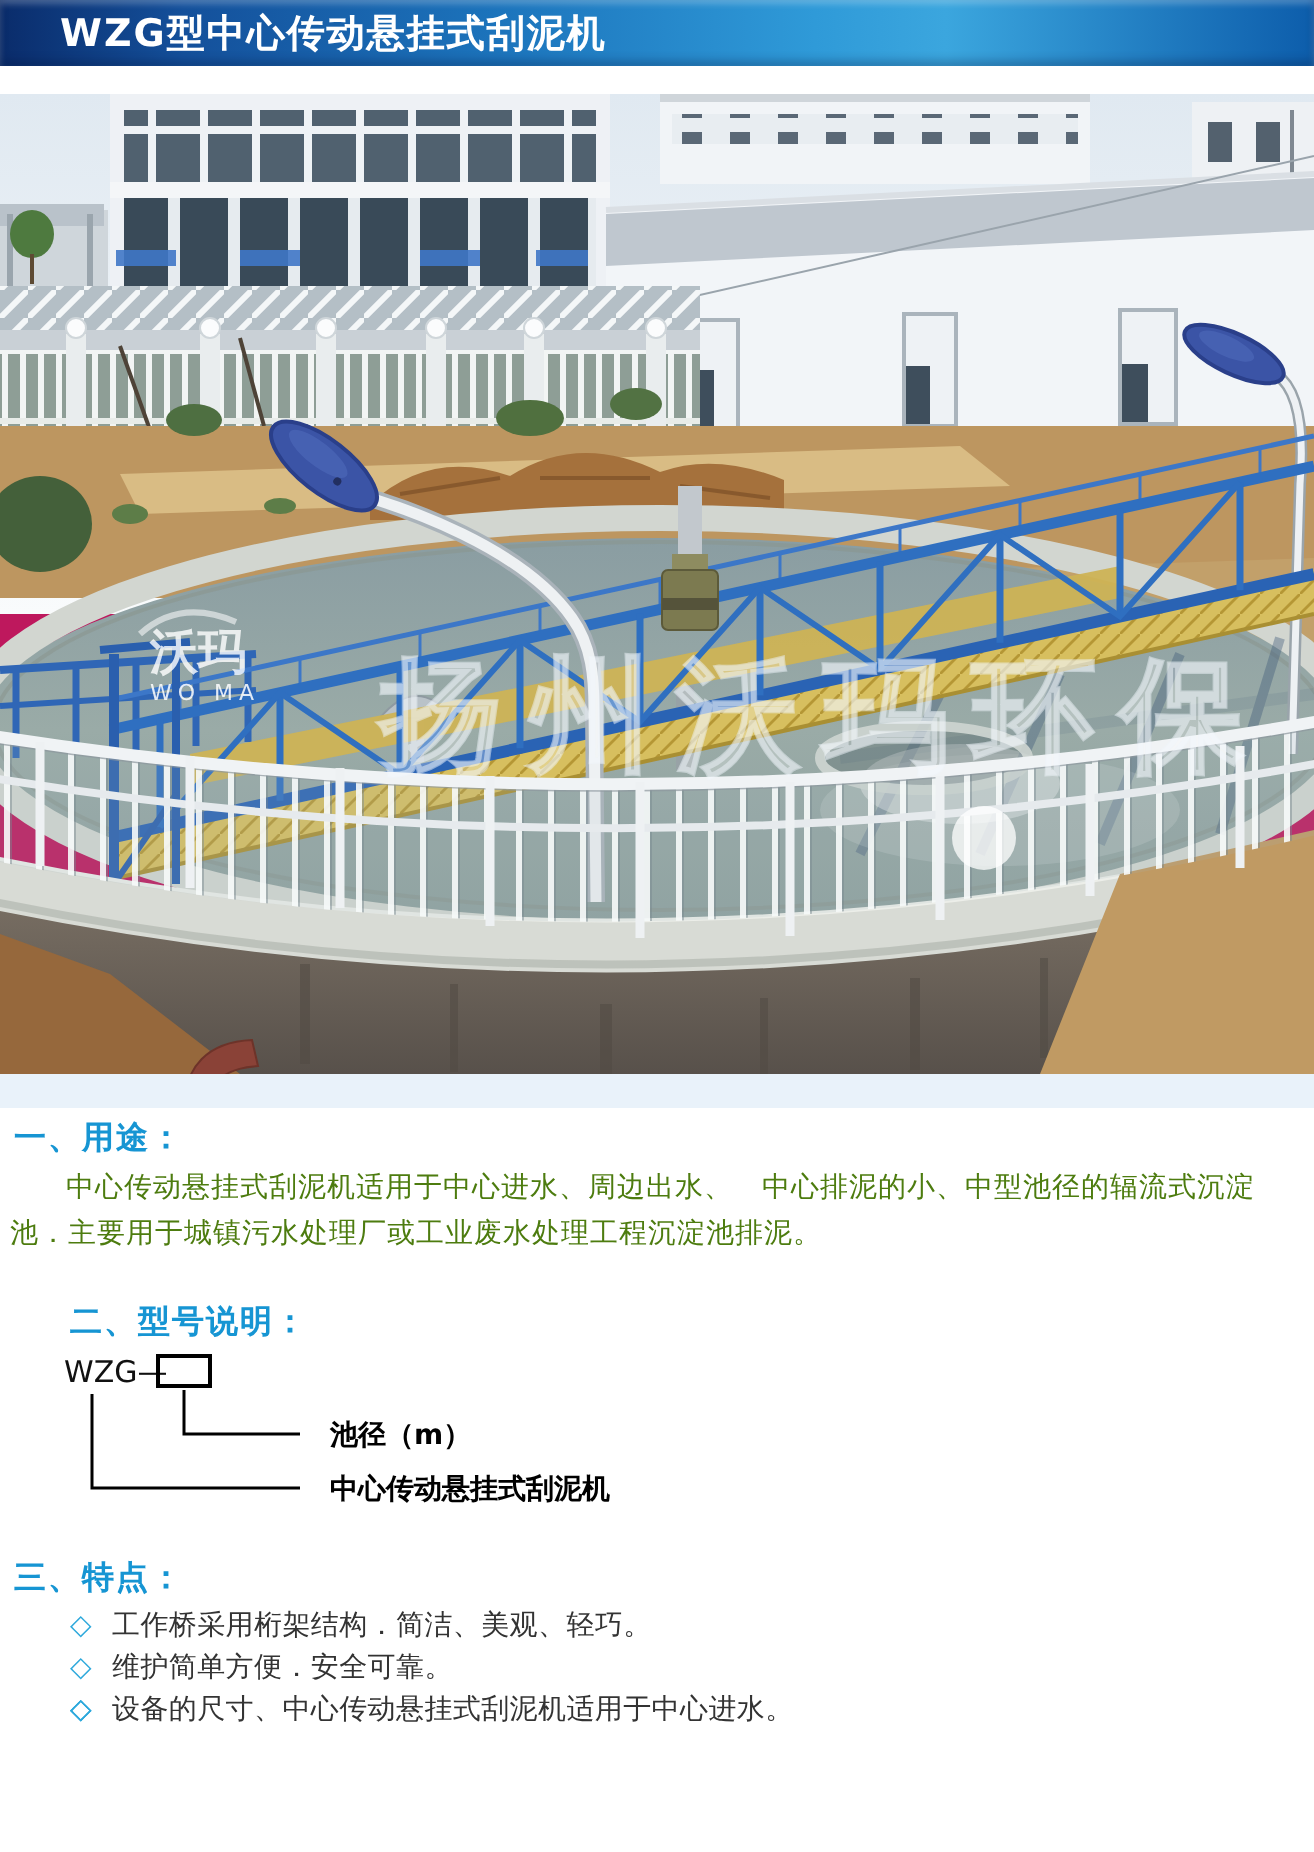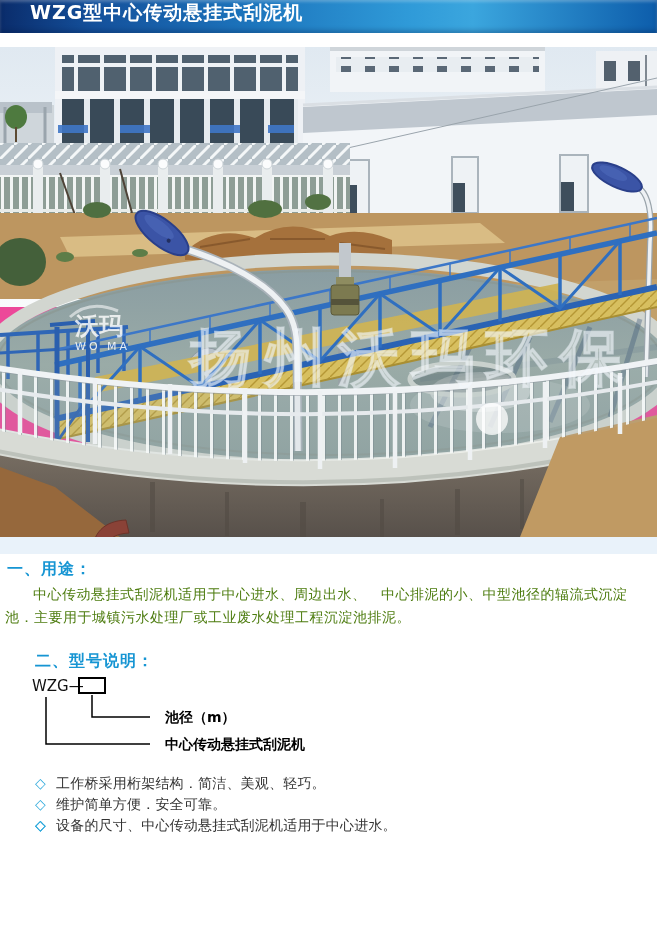--- a/index.html
+++ b/index.html
@@ -5,28 +5,28 @@
   html,body{margin:0;padding:0;}
   body{
     width:657px;height:926px;overflow:hidden;background:#ffffff;
     font-family:"DejaVu Sans","Liberation Sans",sans-serif;
   }
   .page{width:657px;height:926px;position:relative;background:#fff;}
   
   .header-bar{
     height:33px;width:657px;
     background:linear-gradient(90deg,#0a2c6b 0%,#14509b 14%,#1c74bc 38%,#2f9ad8 62%,#3ba6de 72%,#0d5dab 100%);
-    display:flex;
+    display:flex;align-items:center;
     box-shadow:inset 0 -3px 4px rgba(0,20,60,.25), inset 0 2px 3px rgba(255,255,255,.25);
   }
   .header-title{
     color:#ffffff;font-size:19px;font-weight:bold;letter-spacing:1px;
     padding-left:30px;white-space:nowrap;
   }
-  .photo-wrap{margin-top:14px;width:657px;height:490px;overflow:hidden;background:#ec4899;}
+  .photo-wrap{margin-top:14px;width:657px;height:490px;overflow:hidden;background:#be185d;}
   .photo-wrap svg{display:block;}
   .divider-strip{width:657px;height:17px;background:#e9f2fa;}
   .sec-heading{
     color:#1695d3;font-size:16px;font-weight:bold;letter-spacing:1px;
     margin:0;padding:0 0 0 7px;line-height:20px;
   }
   .usage-heading{margin-top:5px;}
   .usage-para{
     margin:4px 5px 0 5px;text-indent:2em;
     font-size:14px;line-height:23px;color:#4d7c0f;letter-spacing:.5px;
@@ -348,20 +348,21 @@
   <svg class="model-diagram" width="380" height="90" viewBox="0 0 380 90" xmlns="http://www.w3.org/2000/svg">
     <text x="2" y="16" font-size="15" fill="#111">WZG—</text>
     <rect x="49" y="3" width="26" height="15" fill="none" stroke="#000" stroke-width="2"></rect>
     <path d="M62 20 V42 H120" stroke="#000" stroke-width="1.5" fill="none"></path>
     <path d="M16 22 V69 H120" stroke="#000" stroke-width="1.5" fill="none"></path>
     <text x="135" y="47" font-size="14" font-weight="bold" fill="#000">池径（m）</text>
     <text x="135" y="74" font-size="14" font-weight="bold" fill="#000">中心传动悬挂式刮泥机</text>
   </svg>
 
   
+  <h3 class="sec-heading features-heading">三、特点：</h3>
   <ul class="features-list">
     <li>
       <span class="dia">◇</span>
       <span>工作桥采用桁架结构．简洁、美观、轻巧。</span>
     </li>
     <li>
       <span class="dia">◇</span>
       <span>维护简单方便．安全可靠。</span>
     </li>
     <li>

